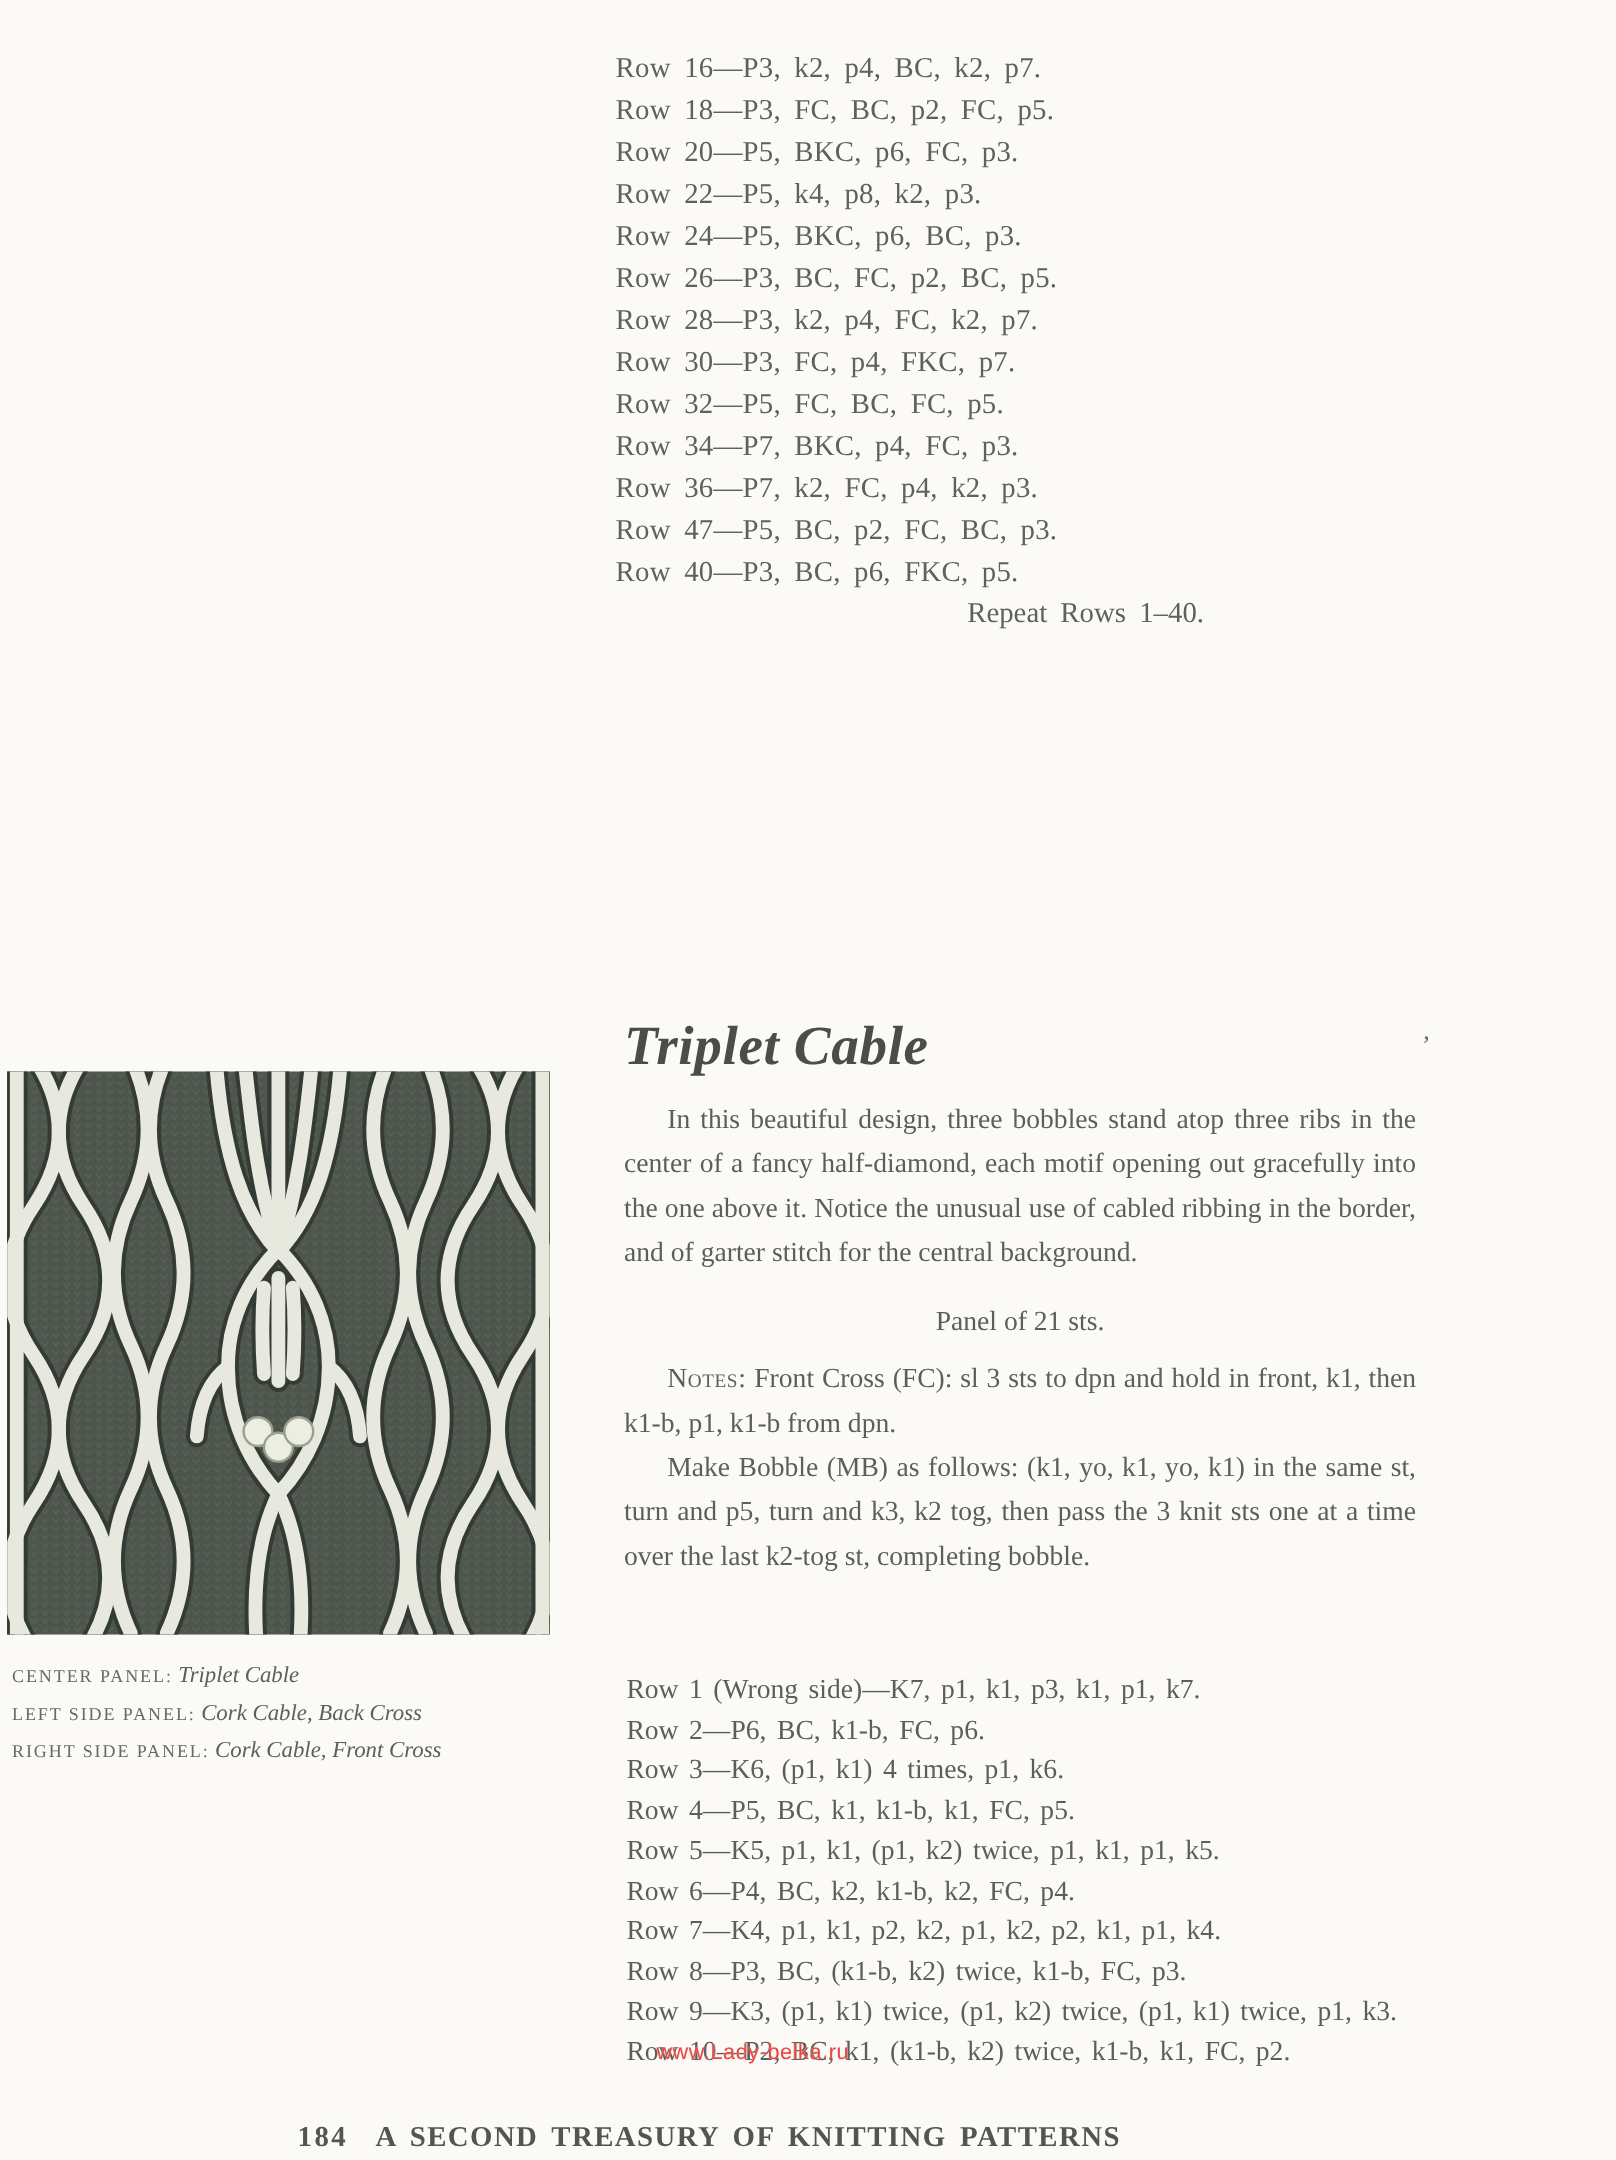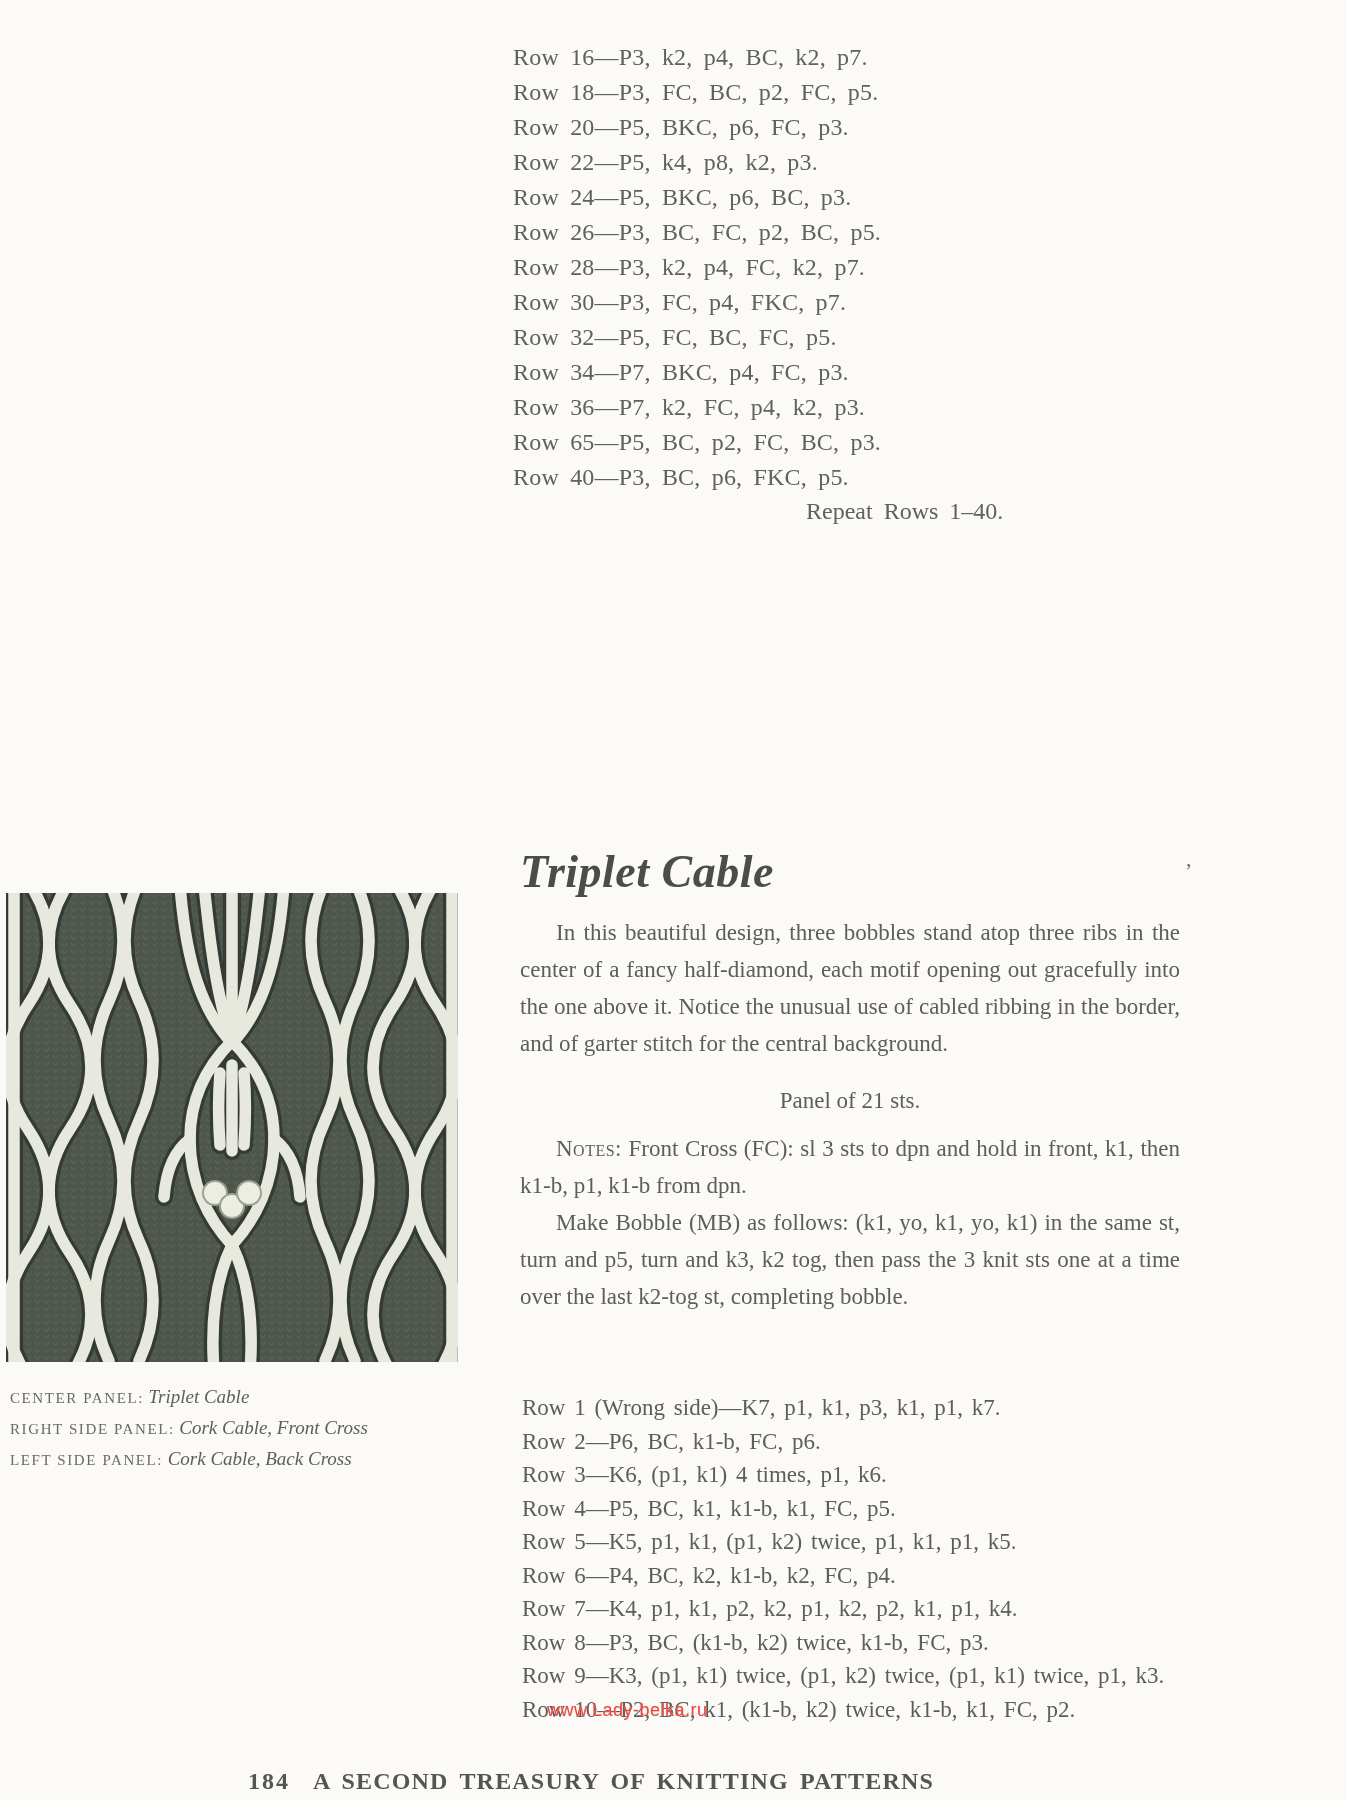--- a/index.html
+++ b/index.html
@@ -48,21 +48,21 @@
   <div>Row 18—P3, FC, BC, p2, FC, p5.</div>
   <div>Row 20—P5, BKC, p6, FC, p3.</div>
   <div>Row 22—P5, k4, p8, k2, p3.</div>
   <div>Row 24—P5, BKC, p6, BC, p3.</div>
   <div>Row 26—P3, BC, FC, p2, BC, p5.</div>
   <div>Row 28—P3, k2, p4, FC, k2, p7.</div>
   <div>Row 30—P3, FC, p4, FKC, p7.</div>
   <div>Row 32—P5, FC, BC, FC, p5.</div>
   <div>Row 34—P7, BKC, p4, FC, p3.</div>
   <div>Row 36—P7, k2, FC, p4, k2, p3.</div>
-  <div>Row 65—P5, BC, p2, FC, BC, p3.</div>
+  <div>Row 47—P5, BC, p2, FC, BC, p3.</div>
   <div>Row 40—P3, BC, p6, FKC, p5.</div>
 </div>
 
 <div class="abs repeat-note">Repeat Rows 1–40.</div>
 
 <div class="abs photo">
   <svg width="452" height="469" viewBox="0 0 452 469">
     <defs>
       <pattern id="knit" width="9" height="7" patternUnits="userSpaceOnUse">
         <path d="M1.5 1 L4.5 4.5 L7.5 1" stroke="#626b60" stroke-width="1.4" fill="none"></path>
@@ -104,26 +104,26 @@
     </g>
   </svg>
 </div>
 
 <div class="abs caption">
   <div>
     <span class="caplabel">CENTER PANEL:</span>
     <span class="capvalue">Triplet Cable</span>
   </div>
   <div>
+    <span class="caplabel">LEFT SIDE PANEL:</span>
+    <span class="capvalue">Cork Cable, Back Cross</span>
+  </div>
+  <div>
     <span class="caplabel">RIGHT SIDE PANEL:</span>
     <span class="capvalue">Cork Cable, Front Cross</span>
-  </div>
-  <div>
-    <span class="caplabel">LEFT SIDE PANEL:</span>
-    <span class="capvalue">Cork Cable, Back Cross</span>
   </div>
 </div>
 
 <h1 class="abs article-title">Triplet Cable</h1>
 
 <p class="abs intro">In this beautiful design, three bobbles stand atop three ribs in the center of a fancy half-diamond, each motif opening out gracefully into the one above it. Notice the unusual use of cabled ribbing in the border, and of garter stitch for the central background.</p>
 
 <div class="abs margin-mark">,</div>
 
 <div class="abs panel-note">Panel of 21 sts.</div>

